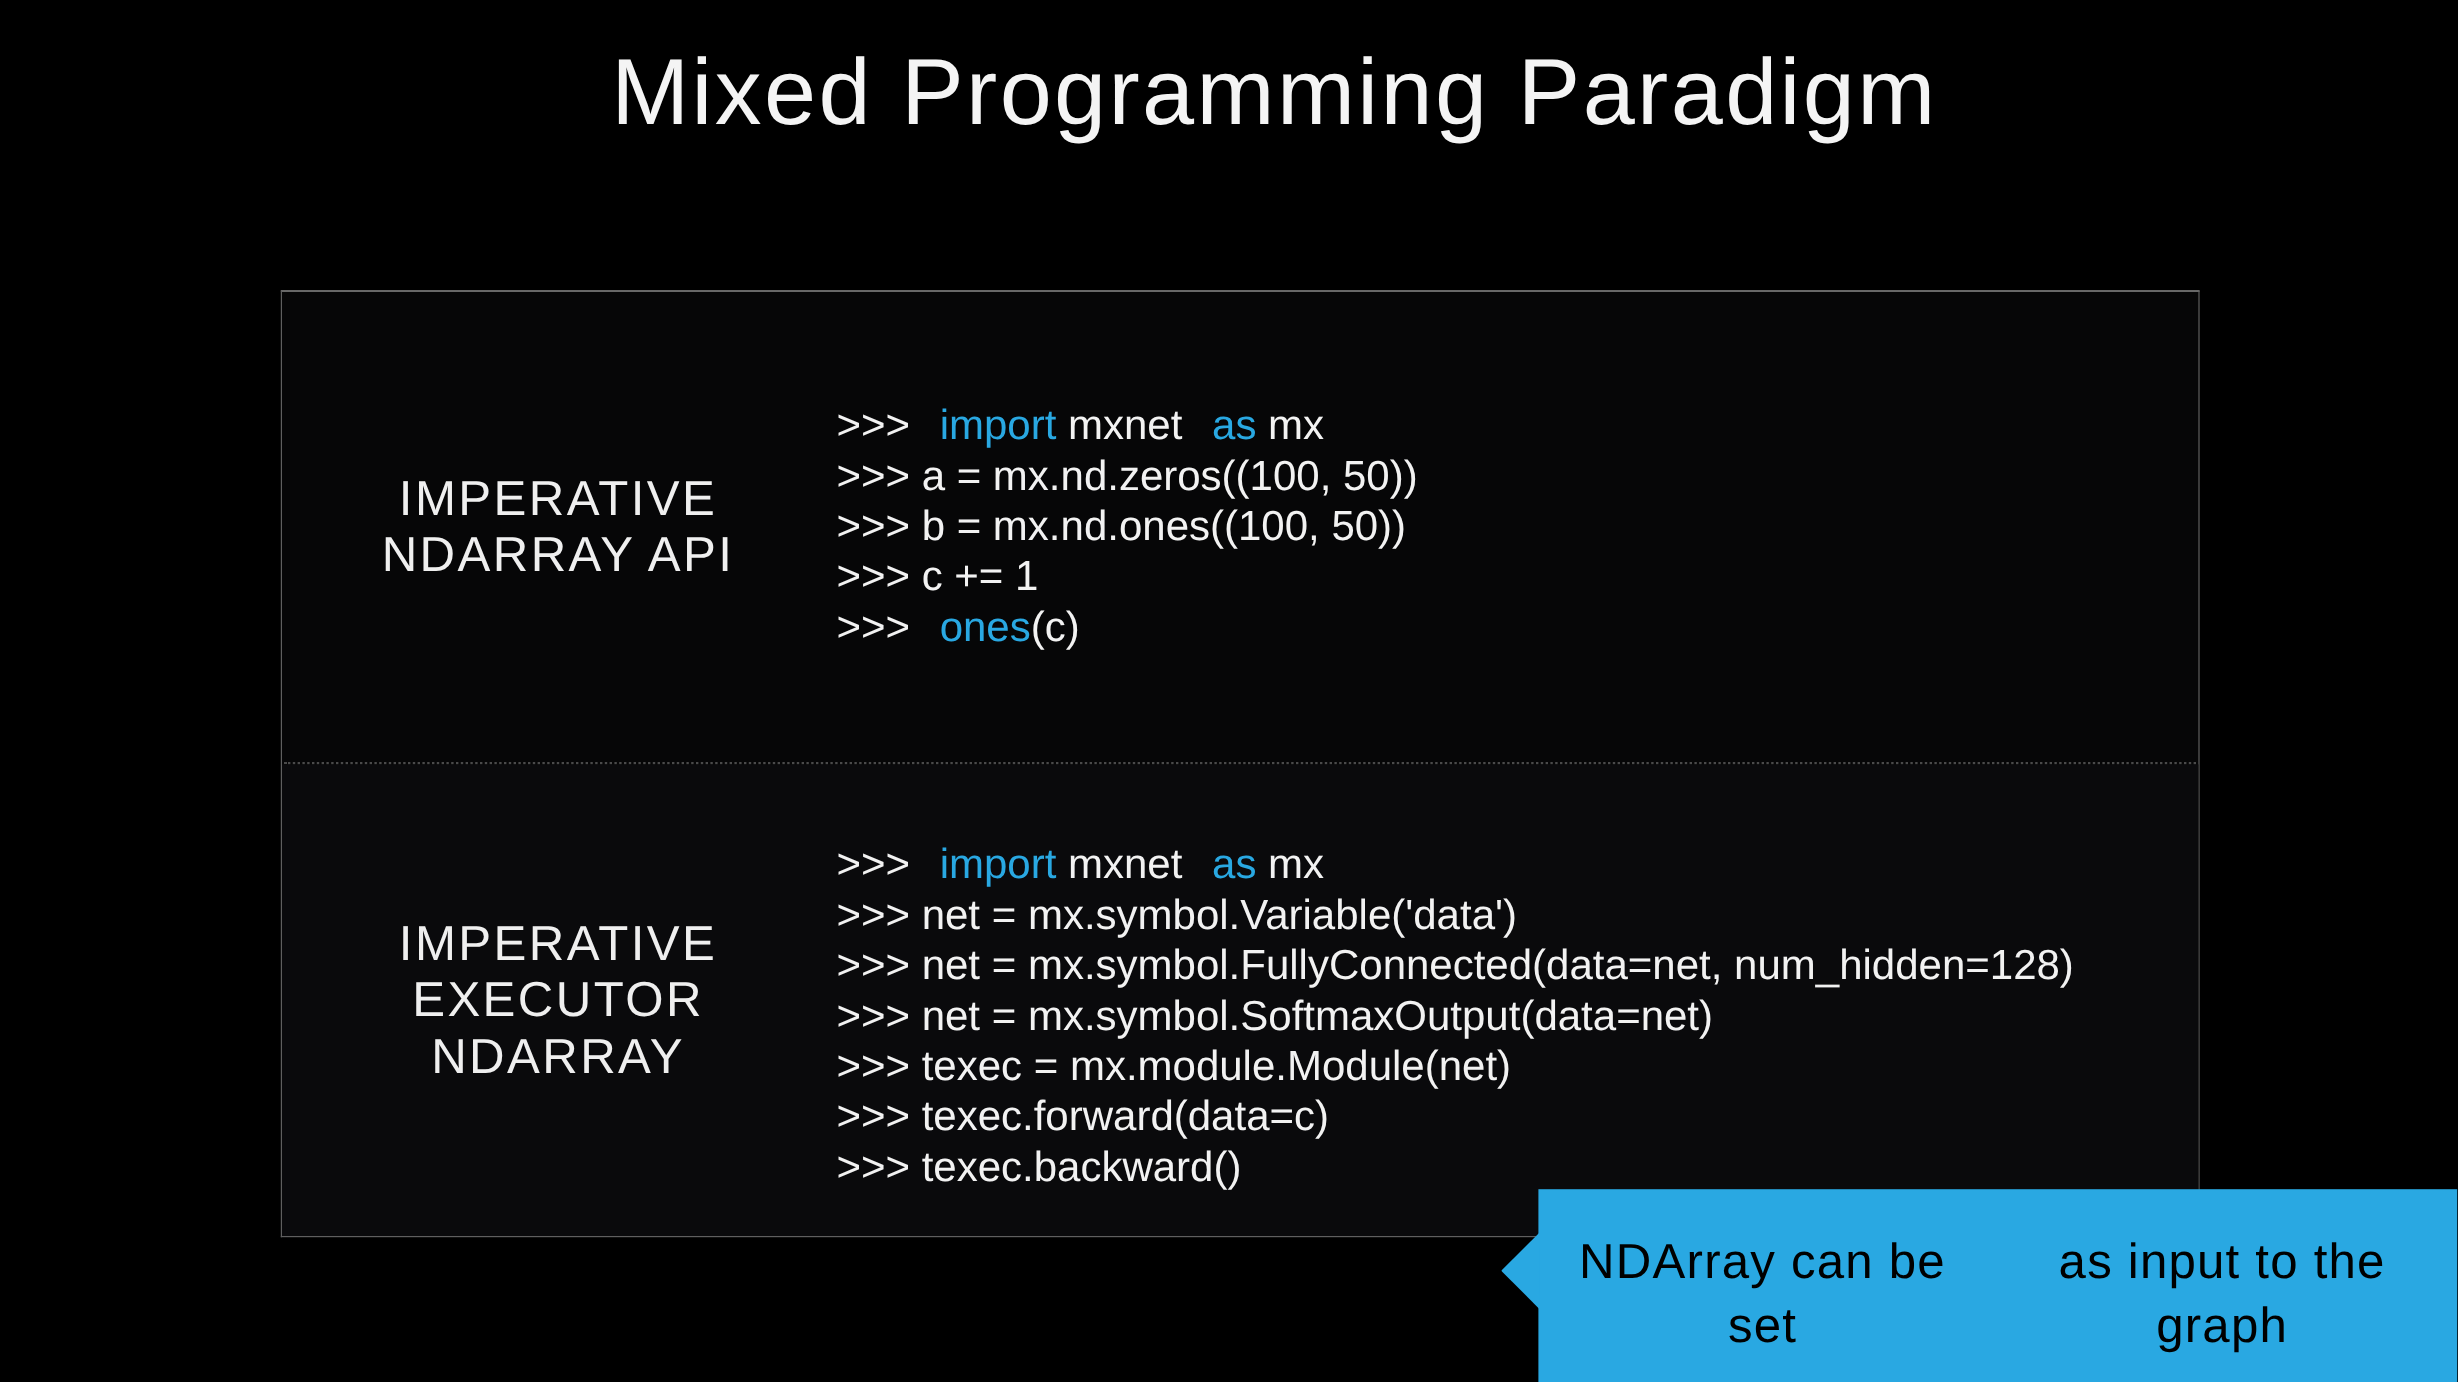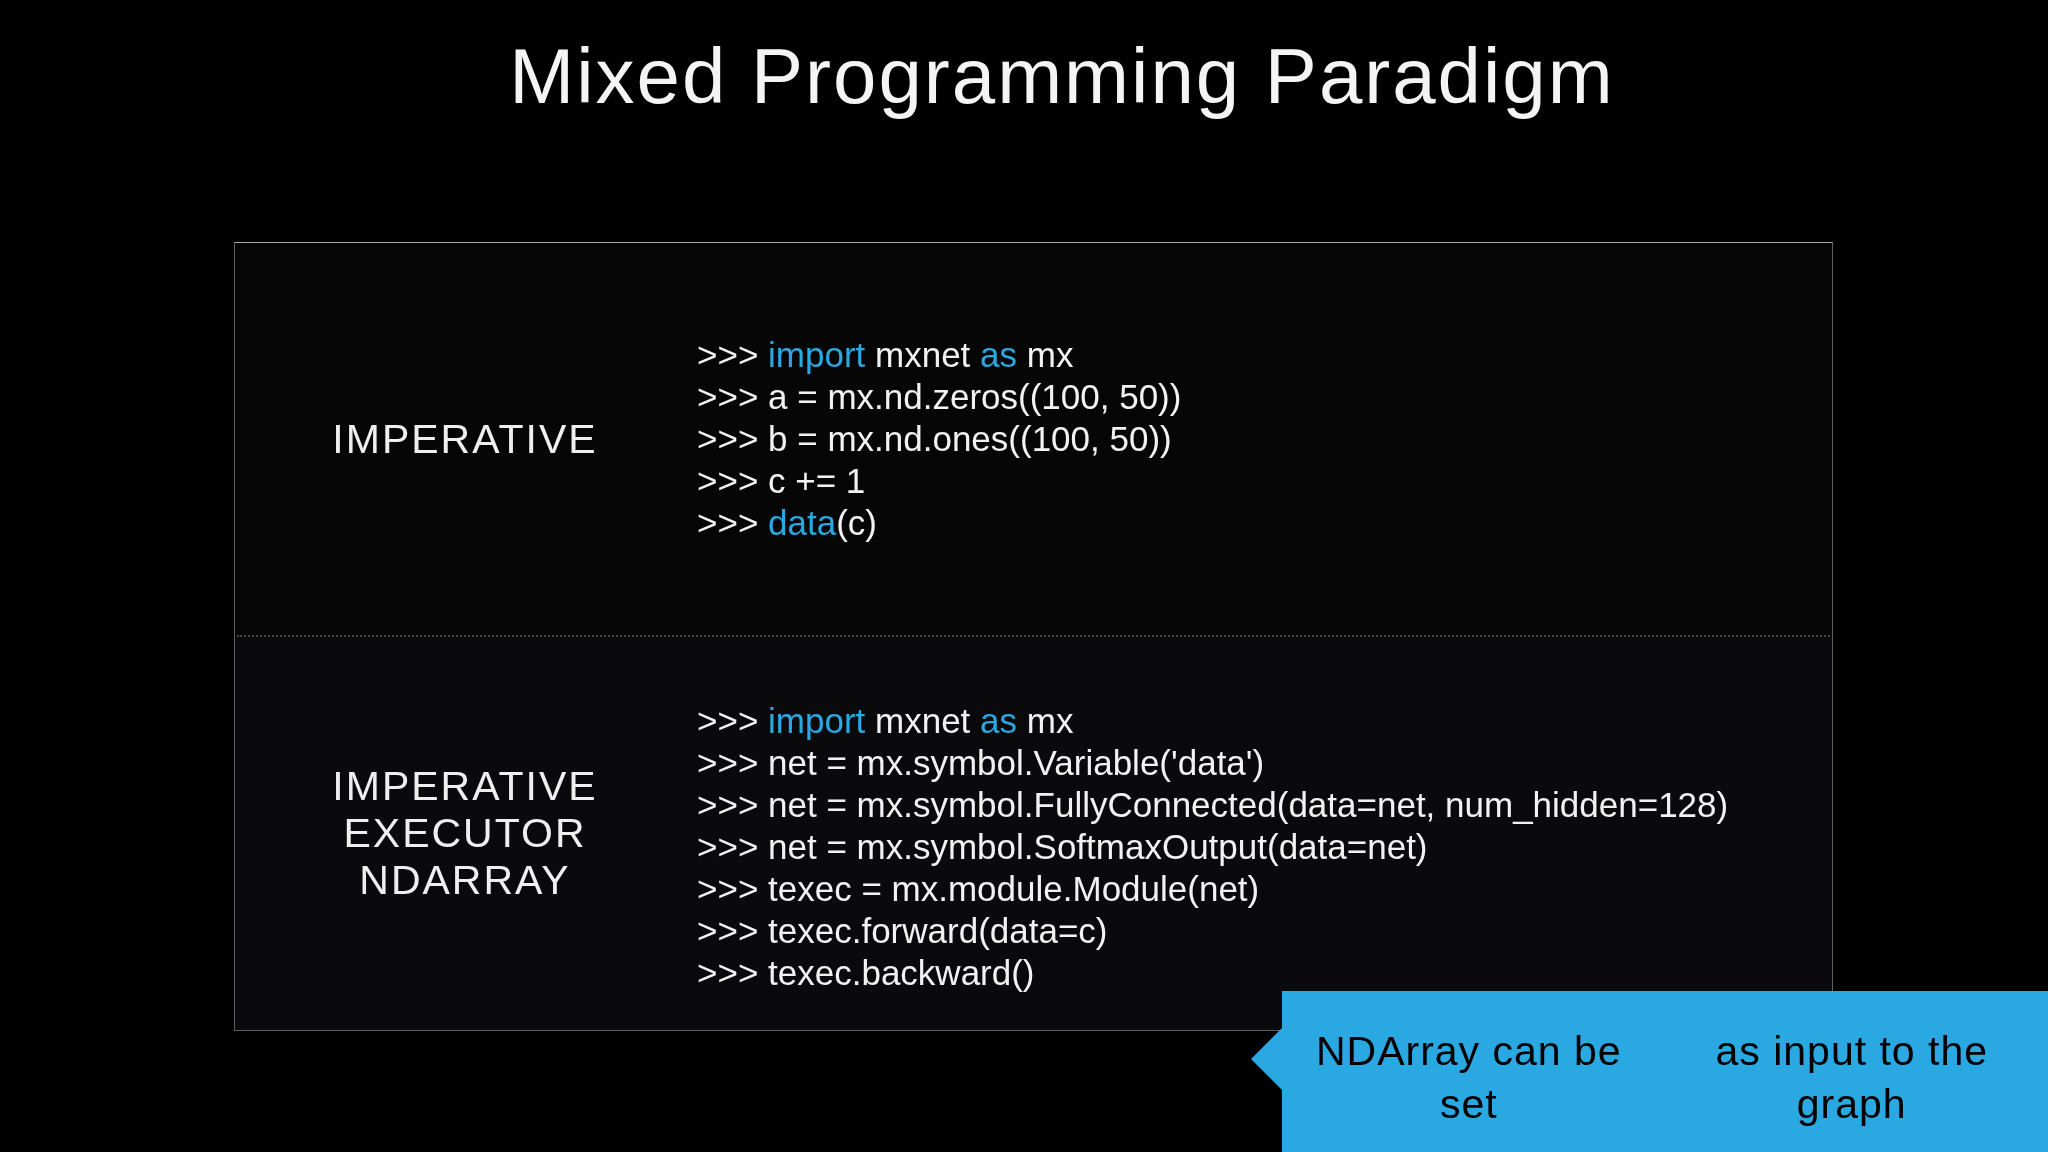--- a/index.html
+++ b/index.html
@@ -28,21 +28,21 @@
     display:flex; flex-direction:column; justify-content:center; align-items:center;
     color:#efefef; font-size:41px; line-height:47px; letter-spacing:2px;
     text-align:center; white-space:nowrap;
   }
   .code-col {
     flex:1; display:flex; flex-direction:column; justify-content:center;
     color:#f2f2f2; font-size:35px; line-height:42px; white-space:nowrap;
     padding-left:2px;
   }
   .row.bottom .code-col { padding-top:26px; }
-  .kw { color:var(--accent, #2fa9e8); }
+  .kw { color:var(--accent, #2fa9e8);margin-left:15px; }
   .callout {
     position:absolute; left:1282px; top:991px; width:766px; height:167px;
     background:var(--accent, #29a8e2);
     display:flex; flex-direction:row; justify-content:center; align-items:center;
     color:#000000; font-size:41px; line-height:53px; text-align:center;
     padding-top:6px; box-sizing:border-box; letter-spacing:1px;
   }
   .callout-arrow {
     position:absolute; left:-31px; top:36px; width:32px; height:64px;
     background:var(--accent, #29a8e2);
@@ -53,27 +53,28 @@
 <body>
 
 <div class="slide">
 
   <h1 class="title">Mixed Programming Paradigm</h1>
 
   <div class="panel">
     <section class="row top">
       <div class="label-col">
           <div class="label-line">IMPERATIVE</div>
+          <div class="label-line">NDARRAY API</div>
         </div>
       <div class="code-col">
           <div class="code-line"><span>&gt;&gt;&gt; </span><span class="kw">import</span><span> mxnet </span><span class="kw">as</span><span> mx</span></div>
           <div class="code-line"><span>&gt;&gt;&gt; a = mx.nd.zeros((100, 50))</span></div>
           <div class="code-line"><span>&gt;&gt;&gt; b = mx.nd.ones((100, 50))</span></div>
           <div class="code-line"><span>&gt;&gt;&gt; c += 1</span></div>
-          <div class="code-line"><span>&gt;&gt;&gt; </span><span class="kw">data</span><span>(c)</span></div>
+          <div class="code-line"><span>&gt;&gt;&gt; </span><span class="kw">ones</span><span>(c)</span></div>
         </div>
     </section>
 
     <div class="divider"></div>
 
     <section class="row bottom">
       <div class="label-col">
           <div class="label-line">IMPERATIVE</div>
           <div class="label-line">EXECUTOR</div>
           <div class="label-line">NDARRAY</div>

